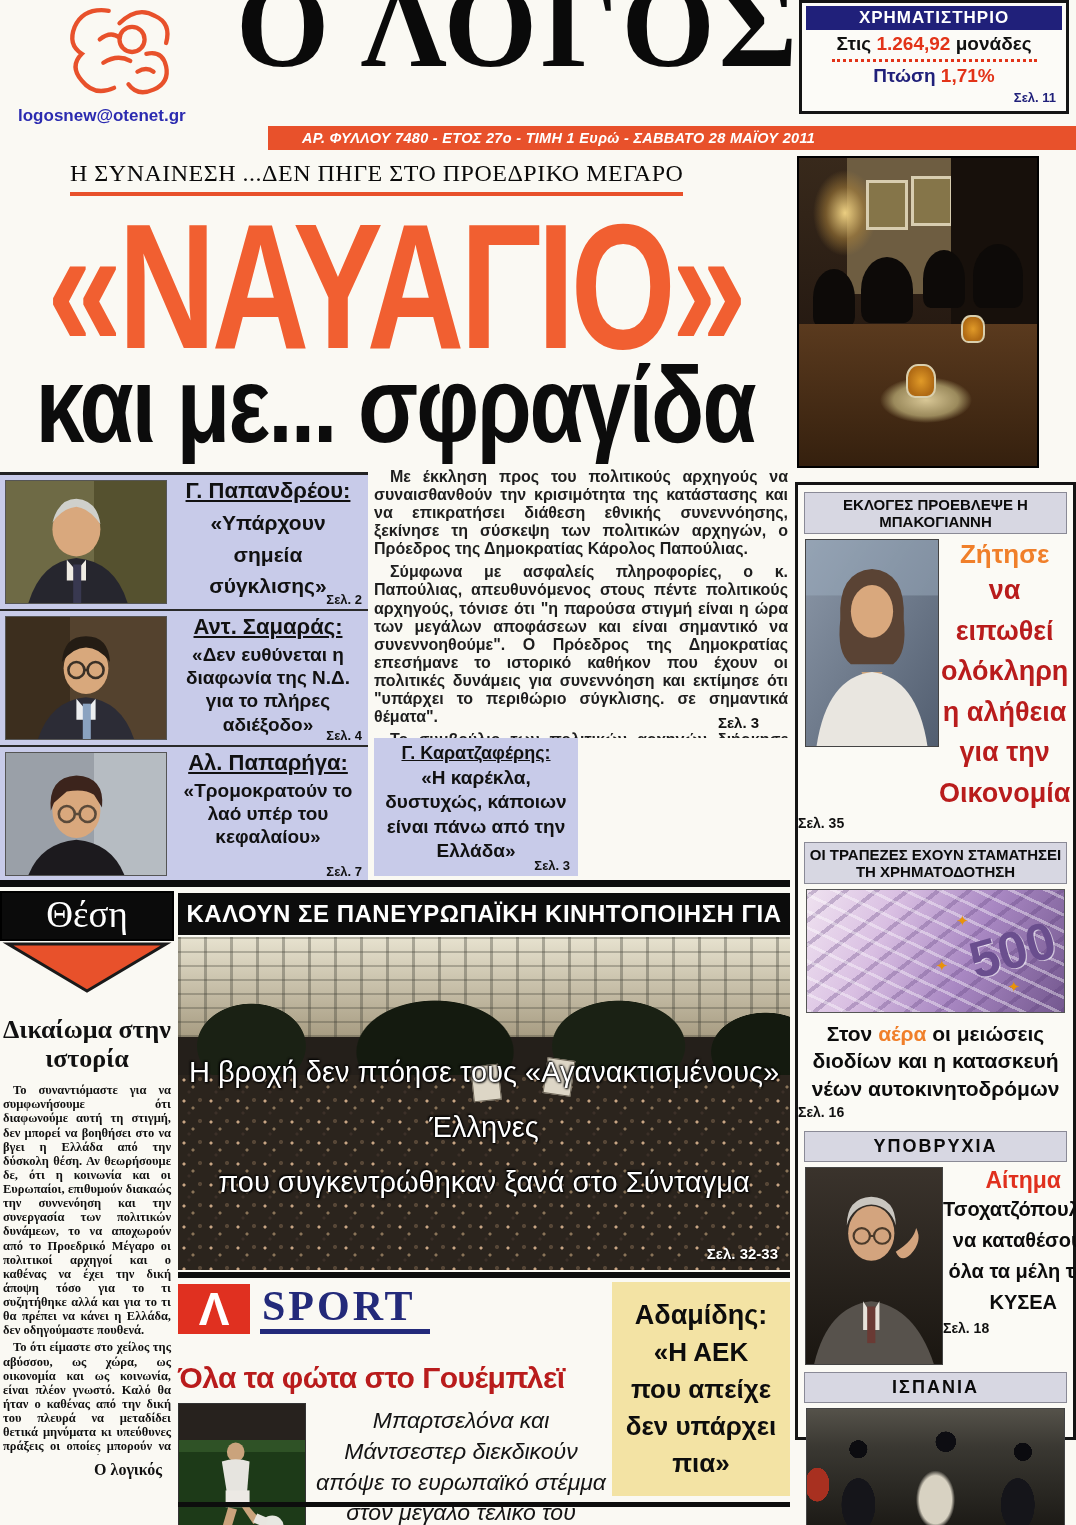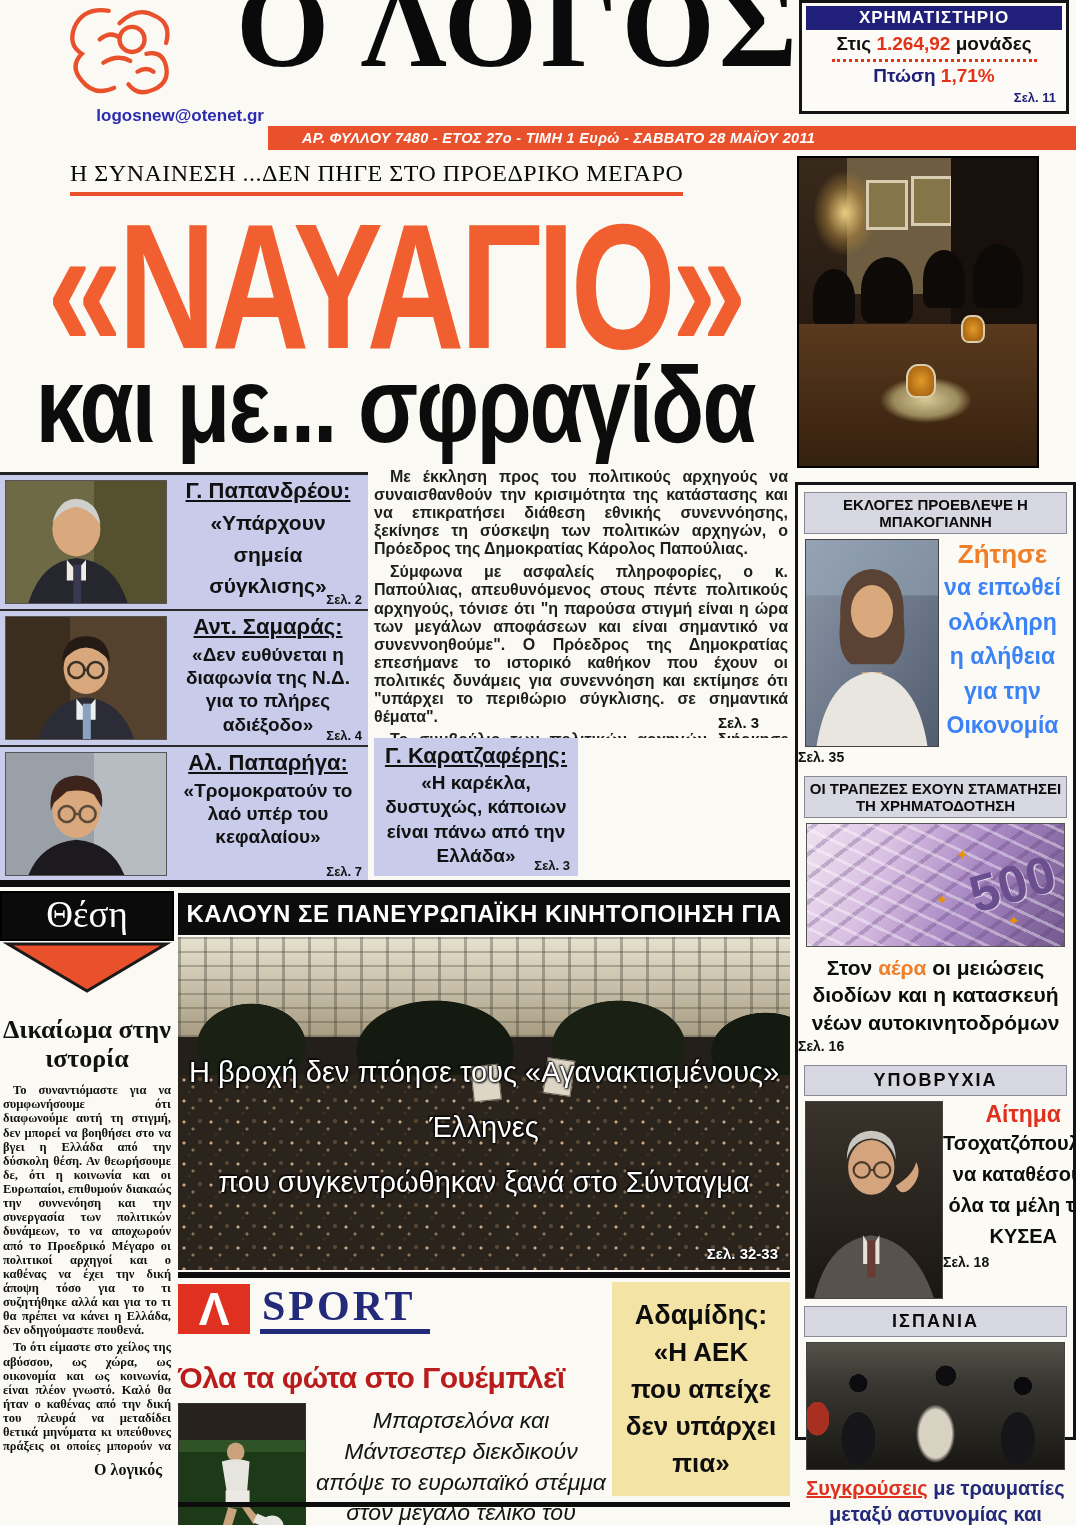--- a/index.html
+++ b/index.html
@@ -2,21 +2,21 @@
 <html><head>
 <meta charset="utf-8">
 <style>
   html,body{margin:0;padding:0;background:#dedbd2;}
   .page{position:relative;width:1076px;height:1525px;margin:0 auto;background:#faf9f3;
         overflow:hidden;font-family:"Liberation Sans",sans-serif;color:#111;}
   .abs{position:absolute;}
 
   
   .logo{left:50px;top:0;width:182px;height:104px;}
-  .email{left:18px;top:106px;width:246px;text-align:right;font-weight:bold;
+  .email{left:18px;top:106px;width:246px;text-align:left;font-weight:bold;
          font-size:17px;color:#2b2bb0;}
   .masthead{left:236px;top:-34px;width:560px;text-align:center;white-space:nowrap;
             font-family:"Liberation Serif",serif;font-weight:bold;font-size:120px;
             line-height:1;letter-spacing:4px;color:#0a0a0a;}
   .subtitle{left:236px;top:92px;width:560px;text-align:center;font-weight:bold;
             font-size:20px;letter-spacing:.3px;color:#0c0c0c;}
   .datebar{left:268px;top:126px;width:808px;height:24px;background:#e8512b;}
   .datebar span{display:block;padding-left:34px;color:#fff;font-weight:bold;
                 font-style:italic;font-size:14.5px;line-height:24px;letter-spacing:.3px;}
   .stockbox{left:799px;top:0;width:270px;height:114px;border:3px solid #141414;
@@ -71,21 +71,21 @@
   
   .lead-article{left:374px;top:468px;width:414px;height:270px;overflow:hidden;
         font-size:16px;font-weight:bold;color:#1e1e1e;text-align:justify;line-height:1.13;}
   .lead-article p{margin:0 0 5px;text-indent:16px;}
   .lead-page{left:714px;top:714px;font-weight:bold;font-size:15px;background:#faf9f3;padding:0 4px;}
 
   
   .qbox{position:absolute;top:738px;height:138px;background:#c8cbe9;text-align:center;
         box-sizing:border-box;padding:5px 6px;}
   .qbox1{left:374px;width:204px;} .qbox2{left:590px;width:198px;}
-  .q-name{font-size:22px;font-weight:bold;text-decoration:underline;}
+  .q-name{font-size:18px;font-weight:bold;text-decoration:underline;}
   .q-quote{font-size:19px;font-weight:bold;line-height:1.28;margin-top:2px;}
   .qbox2 .q-name{font-size:24px;}
   .qbox2 .q-quote{font-size:23px;line-height:1.35;}
   .q-page{position:absolute;right:8px;bottom:3px;font-size:13px;font-weight:bold;}
 
   .rule{background:#0d0d0d;}
   .rule-mid{left:0;top:880px;width:790px;height:7px;}
   .rule-photo{left:178px;top:1272px;width:612px;height:6px;}
   .rule-bottom{left:178px;top:1502px;width:612px;height:5px;}
 
@@ -156,21 +156,21 @@
   .rail-hdr{margin:7px 6px 5px;background:#d7d7e2;border:1px solid #8a8a96;font-weight:bold;
             text-align:center;font-size:15px;padding:3px 1px;color:#0b0b0b;}
   .rail-hdr.big{font-size:18px;letter-spacing:2px;padding:4px 0;}
   .rail-row{display:flex;padding:0 7px;}
   .rail-photo{border:1px solid #444;flex:none;}
   .rail-photo svg{display:block;width:100%;height:100%;}
   .rail-side{flex:1;text-align:center;}
   .lead-word{font-weight:bold;}
   .lw-orange{color:#f07f2a;font-size:26px;}
   .lw-red{color:#e0301e;font-size:23px;}
-  .rail-side .btxt{font-size:23px;font-weight:bold;line-height:1.5;color:#3b82f6;}
+  .rail-side .btxt{font-size:27px;font-weight:bold;line-height:1.5;color:#b91c1c;}
   .rail-side .btxt2{font-size:20px;font-weight:bold;line-height:1.55;color:#0c0c0c;}
   .rail-page{text-align:left;font-weight:bold;font-size:14px;padding:2px 12px 4px 0;}
   .euro{margin:2px 8px 4px;height:122px;border:1px solid #555;position:relative;overflow:hidden;
         background:linear-gradient(115deg,#efe2f0 0%,#d9bfe2 30%,#a887c2 62%,#74588f 100%);}
   .euro::before{content:"";position:absolute;inset:0;
      background:repeating-linear-gradient(25deg,rgba(255,255,255,.38) 0 3px,transparent 3px 15px),
                 repeating-linear-gradient(-38deg,rgba(90,60,120,.28) 0 4px,transparent 4px 19px);}
   .euro-500{position:absolute;right:8px;top:30px;font-size:52px;font-weight:bold;color:#6a4e8e;
             transform:rotate(-16deg);text-shadow:1px 1px 0 rgba(255,255,255,.6);}
   .euro-star{position:absolute;color:#e8920a;font-size:15px;}

